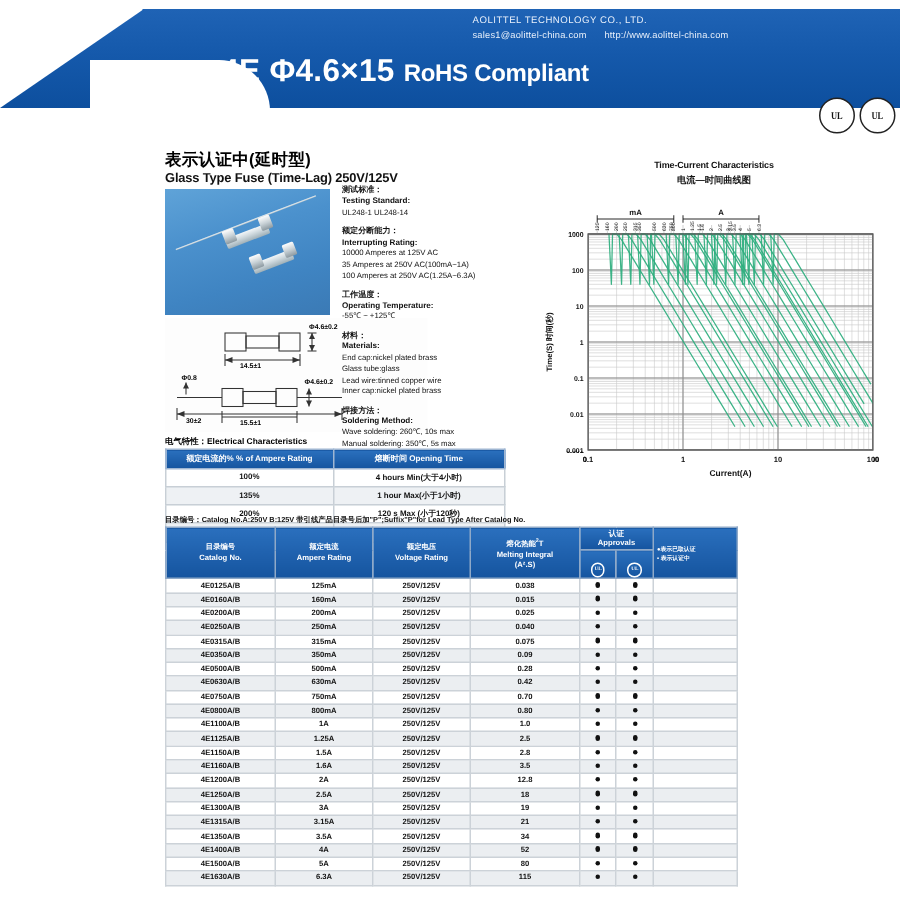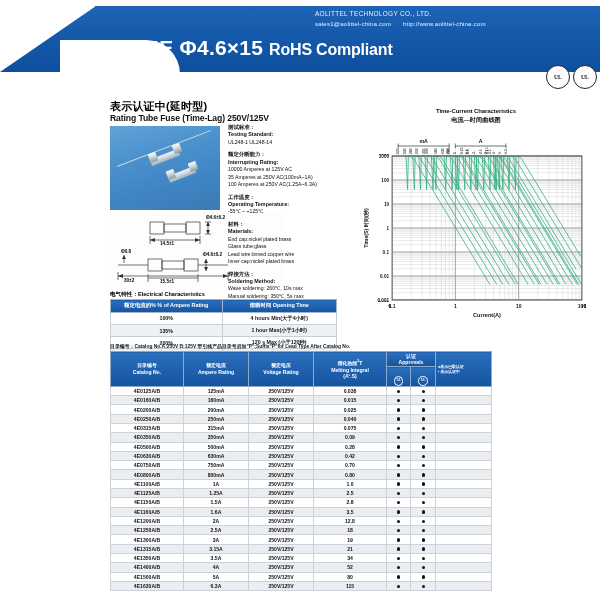--- a/index.html
+++ b/index.html
@@ -215,21 +215,21 @@
 <div class="ul-marks">
   <div class="ul-badge">
       <i>UL</i>
     </div>
   <div class="ul-badge">
       <i>UL</i>
     </div>
 </div>
 
 <div class="title-cn">表示认证中(延时型)</div>
-<div class="title-en">Rating Tube Fuse (Time-Lag) 250V/125V</div>
+<div class="title-en">Glass Type Fuse (Time-Lag) 250V/125V</div>
 
 <div class="photo">
   <div class="lead" style="left:4px;  top:22px; width:100px; transform:rotate(-21deg);"></div>
   <div class="fuse" style="left:40px; top:28px; width:30px;  height:7px; transform:rotate(-21deg);"></div>
   <div class="cap" style="left:39px; top:27px; width:8px;   height:9px; transform:rotate(-21deg);"></div>
   <div class="cap" style="left:63px; top:18px; width:8px;   height:9px; transform:rotate(-21deg);"></div>
   <div class="fuse" style="left:58px; top:45px; width:28px;  height:7px; transform:rotate(-21deg);"></div>
   <div class="cap" style="left:57px; top:44px; width:8px;   height:9px; transform:rotate(-21deg);"></div>
   <div class="cap" style="left:79px; top:36px; width:8px;   height:9px; transform:rotate(-21deg);"></div>
 </div>

